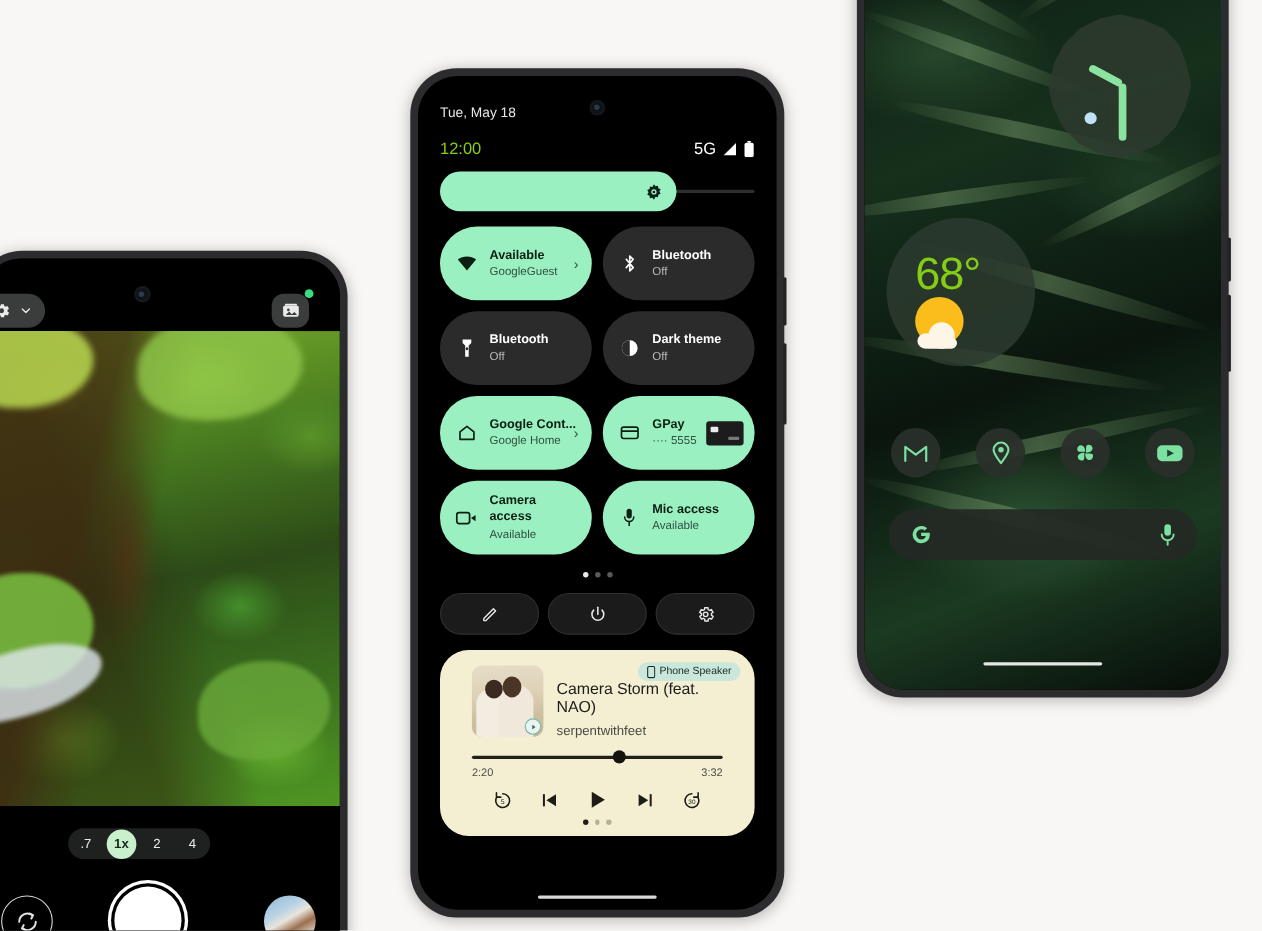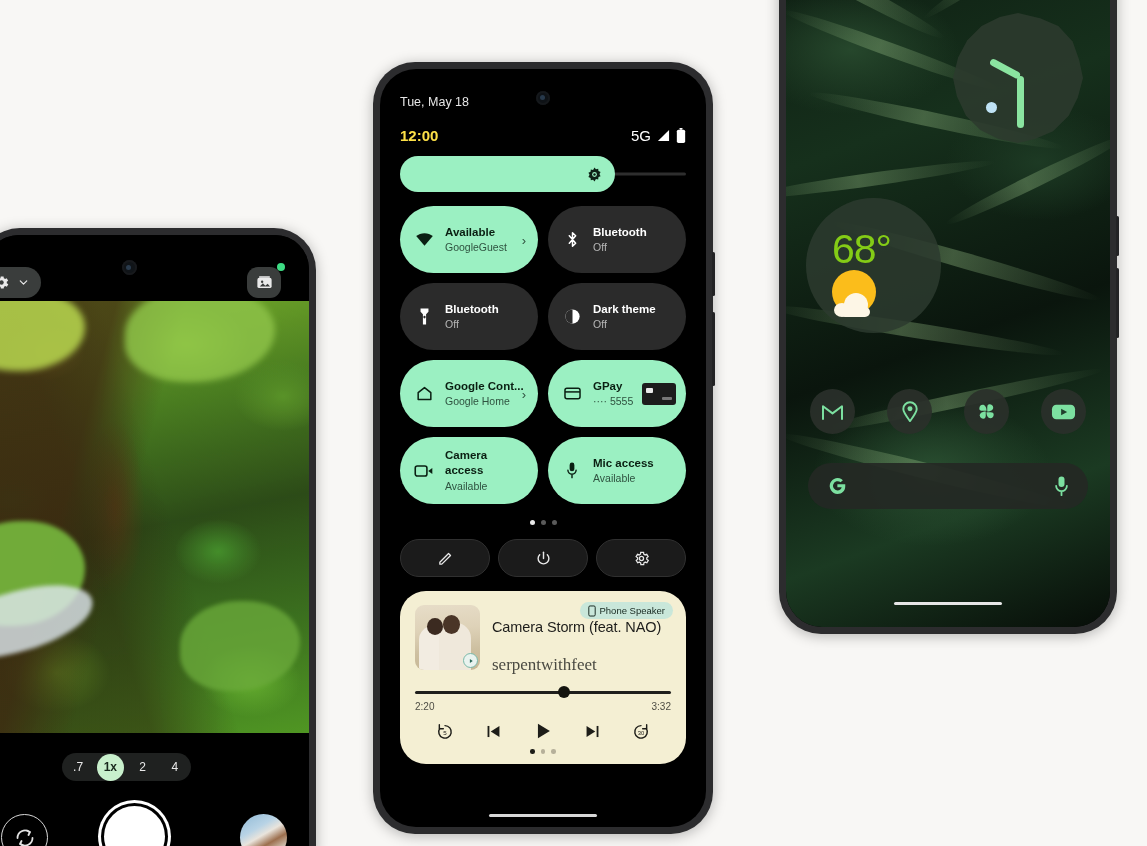--- a/index.html
+++ b/index.html
@@ -79,21 +79,21 @@
   #phone-qs .side-btn.b2 { right:-2px; top:250px; width:3px; height:74px; }
   .qs-screen { position:absolute; inset:0; padding: 18px 20px 0; color:#fff; }
   .qs-punch { position:absolute; left:50%; transform:translateX(-50%); top:22px;
               width:14px;height:14px;border-radius:50%; background:#0e1216;
               box-shadow: inset 0 0 0 2px #15181b; }
   .qs-punch::after{content:"";position:absolute;left:4px;top:4px;width:5px;height:5px;
                    border-radius:50%;background:#27394b;}
   .qs-date { font-size:12.5px; color:#e6e6e6; margin-top:8px; }
   .qs-statusrow { display:flex; justify-content:space-between; align-items:center;
                   margin-top:18px; }
-  .qs-time { font-size:15px; color:#fde047; font-weight:700; }
+  .qs-time { font-size:15px; color:#84cc16; font-weight:400; }
   .qs-statusicons { display:flex; align-items:center; gap:5px; font-size:15px; color:#fff; }
   .bright-wrap { margin-top:12px; height:36px; position:relative; display:flex; align-items:center; }
   .bright-track { position:absolute; left:0; right:0; height:3px; background:#2e2e2e;
                   border-radius:2px; top:50%; transform:translateY(-50%); }
   .bright-fill { position:relative; width:75%; height:36px; background:#9bf0c2;
                  border-radius:18px; display:flex; align-items:center;
                  justify-content:flex-end; padding-right:12px; }
   .tiles { display:grid; grid-template-columns:1fr 1fr; gap:10px; margin-top:14px; }
   .tile { height:67px; border-radius:34px; background:#2b2b2b; display:flex; align-items:center;
           padding:0 14px; gap:11px; position:relative; }
@@ -109,35 +109,35 @@
                width:34px; height:22px; border-radius:3px; background:#1c1c1c; }
   .gpay-card::before{content:"";position:absolute;left:4px;top:5px;width:7px;height:5px;background:#e9e9e9;border-radius:1px;}
   .gpay-card::after{content:"";position:absolute;right:4px;bottom:5px;width:10px;height:3px;background:#777;border-radius:1px;}
   .pagedots { display:flex; gap:6px; justify-content:center; margin-top:16px; }
   .pagedots i { width:5px;height:5px;border-radius:50%;background:#5a5a5a;display:block; }
   .pagedots i.on { background:#e8e8e8; }
   .qs-actions { display:flex; gap:8px; margin-top:14px; }
   .qs-act { flex:1; height:38px; border-radius:19px; background:#1b1b1b; border:1px solid #303030;
             display:flex; align-items:center; justify-content:center; }
   
-  .media { margin-top:14px; background:#f4efd3; border-radius:26px; padding:14px 15px 10px;
+  .media { margin-top:14px; background:#f4efd3; border-radius:26px; padding:14px 29px 10px;
            position:relative; }
   .media-top { display:flex; gap:12px; }
   .album { width:65px;height:65px;border-radius:9px; position:relative; flex:0 0 65px;
            background: linear-gradient(175deg,#e7ddc8 0%,#ded2b8 38%,#cdbfa0 70%,#c6b795 100%);
            overflow:hidden; }
   .album .fig1{position:absolute;left:4px;bottom:0;width:30px;height:44px;border-radius:14px 14px 0 0;background:#f2ece1;}
   .album .fig2{position:absolute;left:24px;bottom:0;width:32px;height:47px;border-radius:15px 15px 0 0;background:#efe8db;}
   .album .h1{position:absolute;left:12px;top:13px;width:16px;height:17px;border-radius:50%;background:#3b2a20;}
   .album .h2{position:absolute;left:28px;top:10px;width:17px;height:19px;border-radius:50%;background:#4a3527;}
   .yt-badge{position:absolute;right:2px;bottom:2px;width:15px;height:15px;border-radius:50%;
             background:#e9f3ef;border:1.5px solid #79b8a8;display:flex;align-items:center;justify-content:center;}
   .media-meta { flex:1; padding-top:14px; }
   .mtitle { font-size:14.5px; color:#1d1d1b; font-weight:400; letter-spacing:-.1px; }
-  .martist { font-size:17px; color:#4a4a42; margin-top:20px;font-family:Liberation Serif, serif; }
+  .martist { font-size:12px; color:#4a4a42; margin-top:6px; }
   .speaker-chip { position:absolute; right:13px; top:11px; height:17px; background:#c9e7da;
                   border-radius:9px; display:flex; align-items:center; gap:4px; padding:0 8px; }
   .speaker-chip span { font-size:9.5px; color:#16271f; }
   .prog-wrap { margin-top:12px; position:relative; height:10px; }
   .prog-track { position:absolute; left:0; right:0; top:4px; height:2.5px; background:#1f1f1c;
                 border-radius:2px; }
   .prog-knob { position:absolute; left:56%; top:-1px; width:12px;height:12px;border-radius:50%;
                background:#14140f; }
   .times { display:flex; justify-content:space-between; margin-top:4px; }
   .times span { font-size:10px; color:#4d4d44; }

